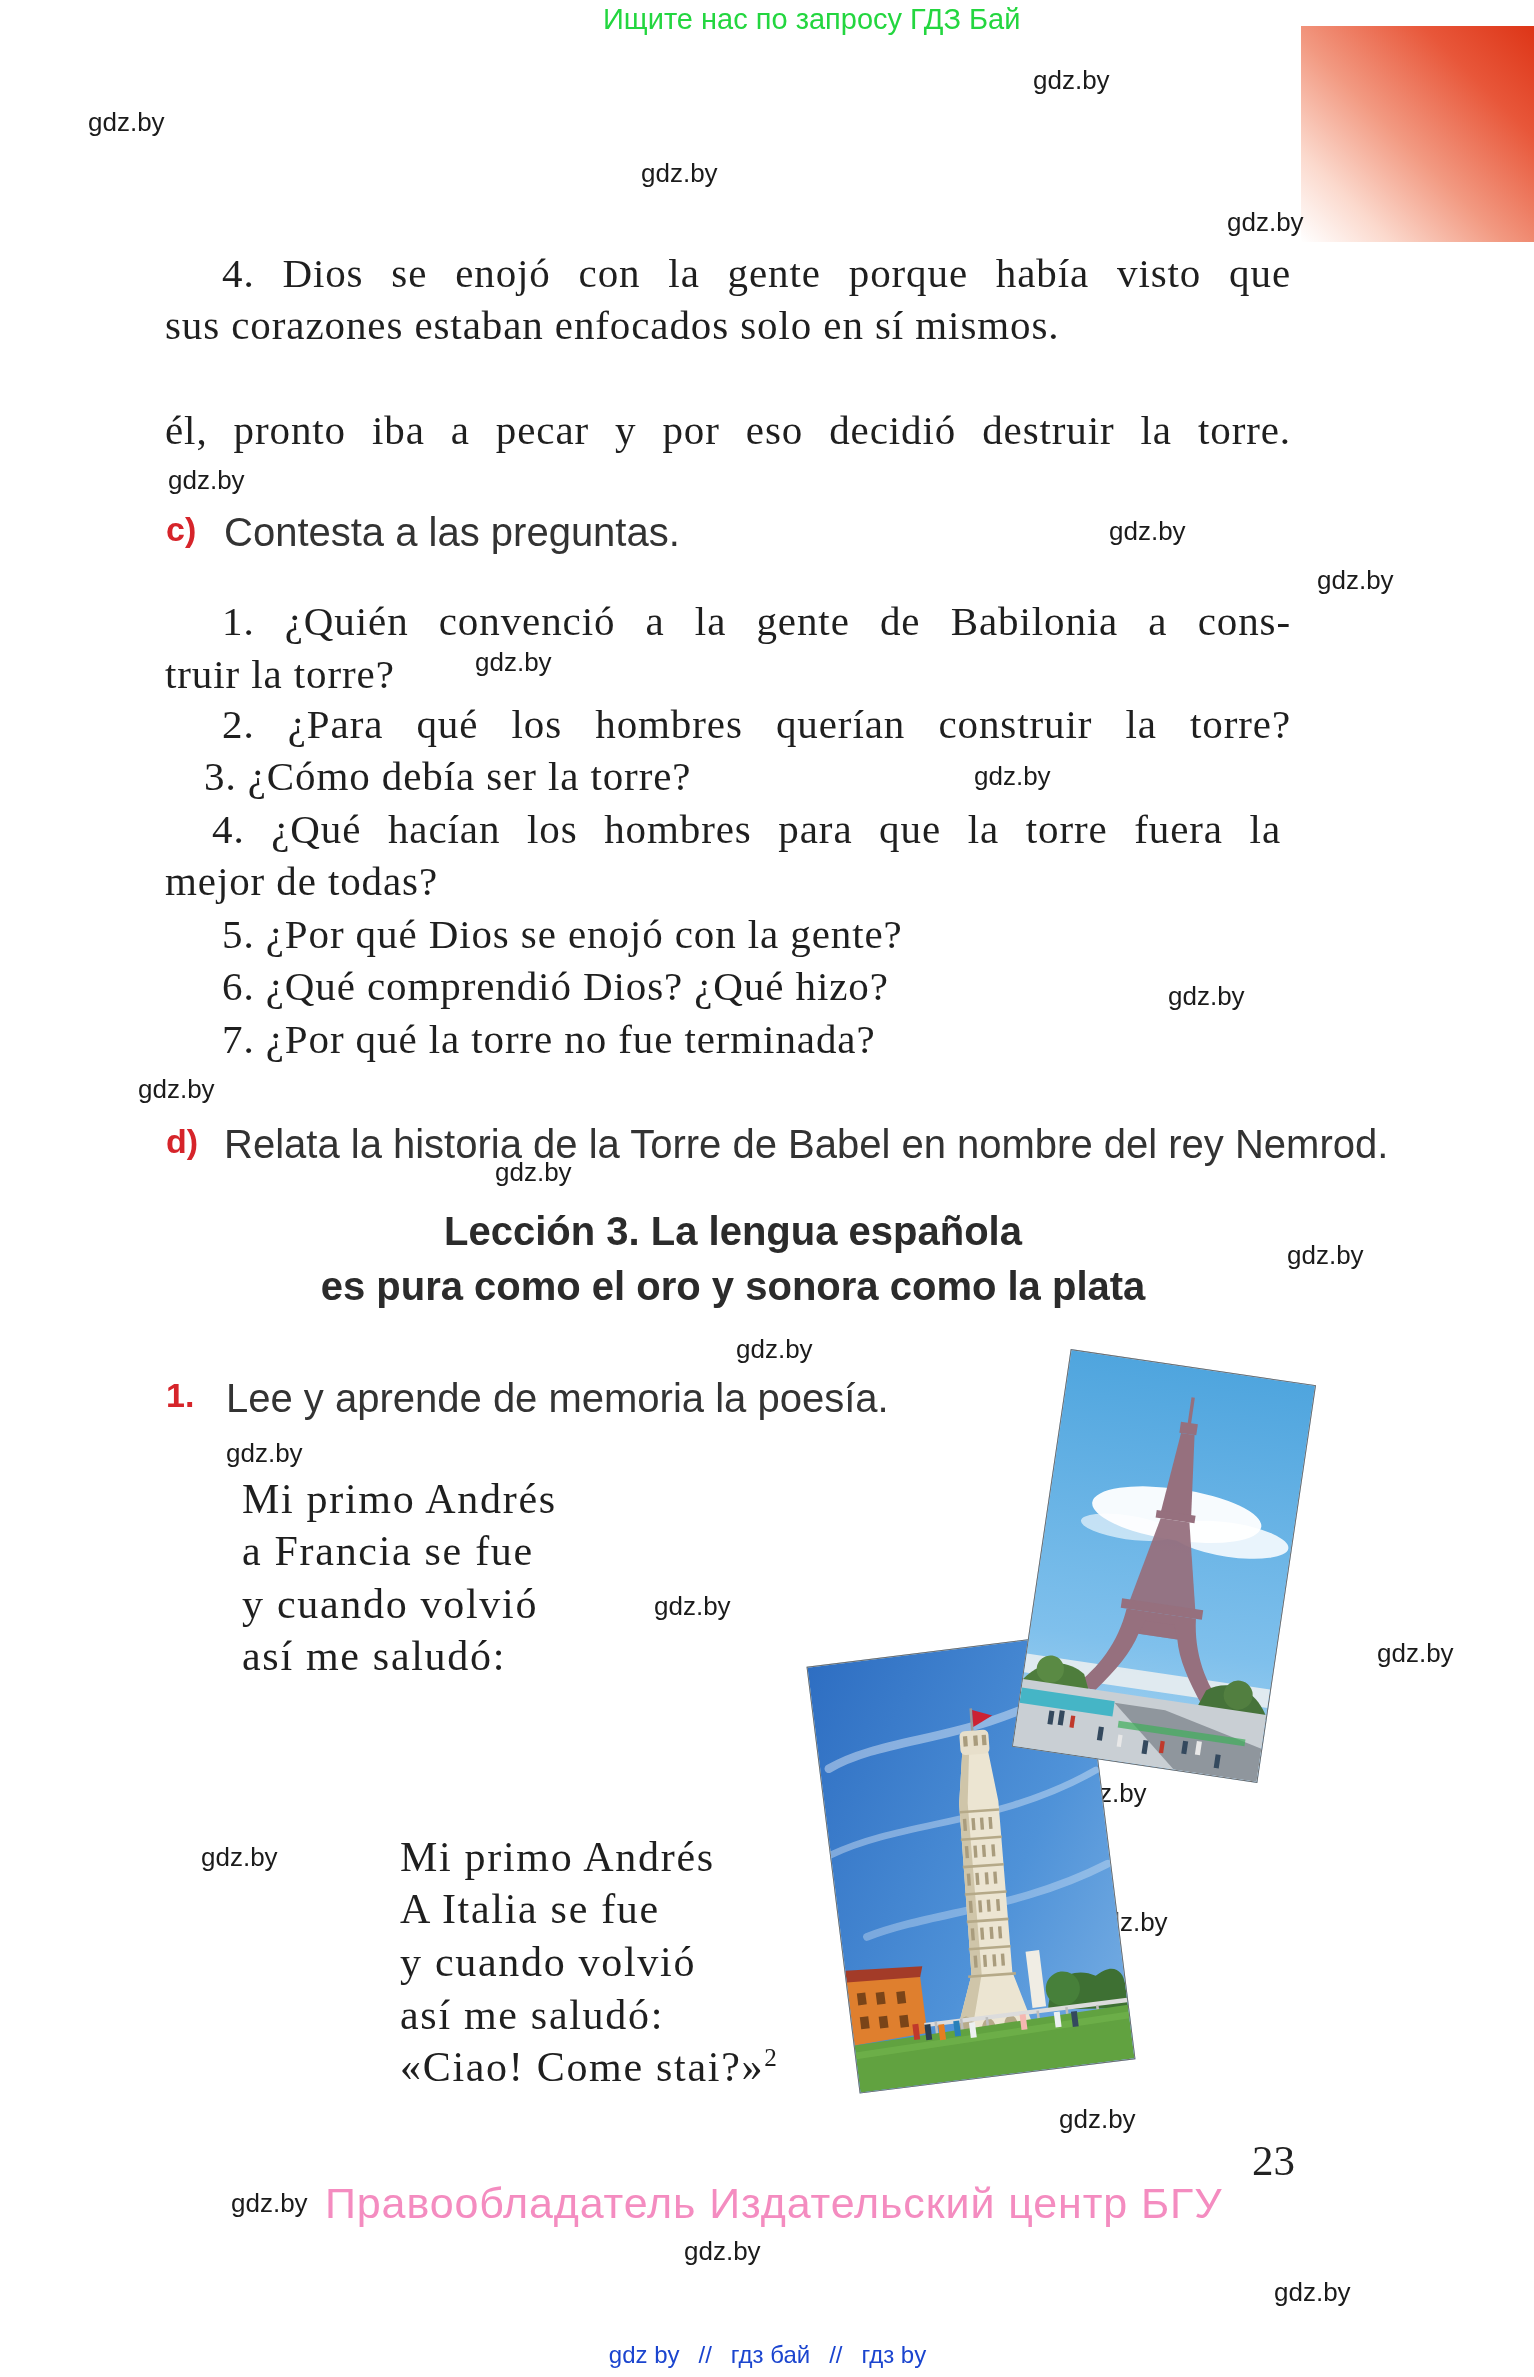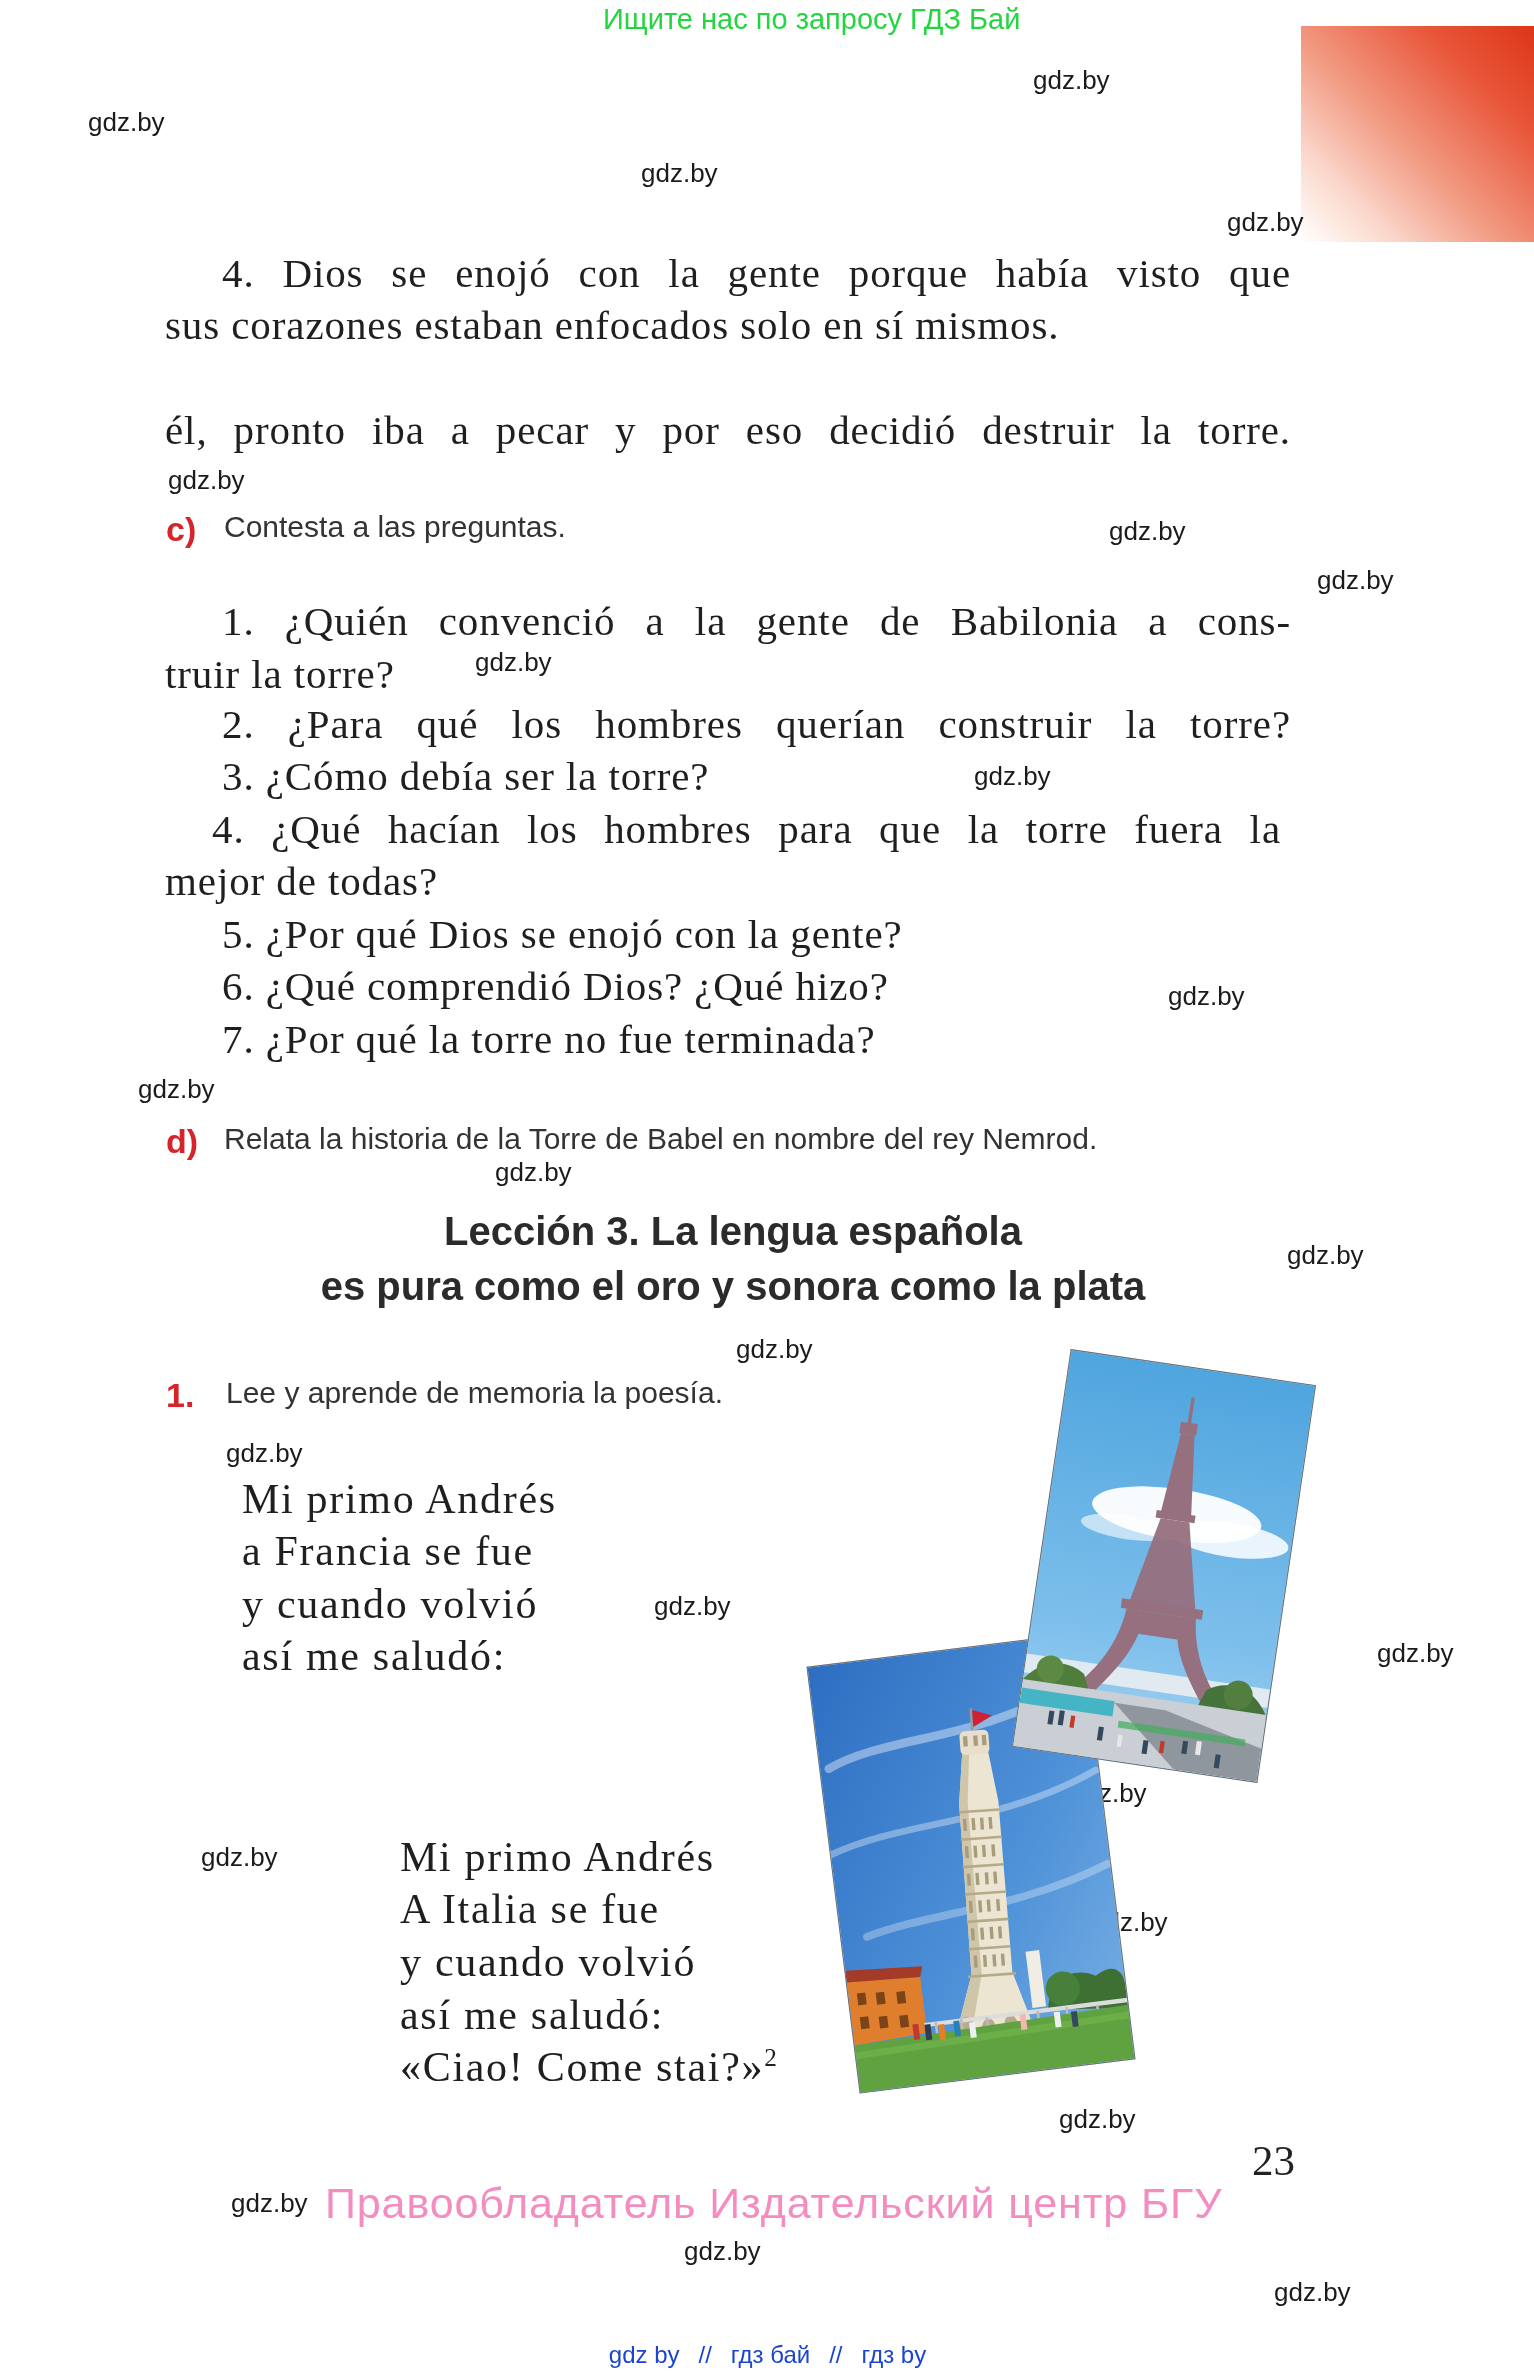--- a/index.html
+++ b/index.html
@@ -12,21 +12,21 @@
   .promo{position:absolute;left:603px;top:3.4px;font-size:29px;font-weight:500;white-space:nowrap;}
   
   .corner{position:absolute;left:1301px;top:26px;width:233px;height:216px;
           background:linear-gradient(225deg,#dd3517 0%,#e8573a 25%,#f29a82 55%,#fbd9cd 80%,#ffffff 100%);}
   
   .ser{position:absolute;font-family:"Liberation Serif","DejaVu Serif",serif;font-size:41px;
        letter-spacing:0.9px;color:#1f1f1f;white-space:nowrap;}
   .stretch{white-space:normal;text-align:justify;text-align-last:justify;width:1069px;}
   .stretch2{white-space:normal;text-align:justify;text-align-last:justify;width:1126px;}
   
-  .task{position:absolute;font-size:30px;color:#333333;white-space:nowrap;}
+  .task{position:absolute;font-size:40px;color:#333333;white-space:nowrap;}
   .lbl{position:absolute;font-size:34px;font-weight:bold;white-space:nowrap;}
   
   .head{position:absolute;left:165px;width:1136px;text-align:center;font-size:40px;font-weight:bold;
         color:#2b2b2b;white-space:nowrap;}
   
   .poem{position:absolute;font-family:"Liberation Serif","DejaVu Serif",serif;font-size:42px;
         letter-spacing:1.7px;color:#1f1f1f;white-space:nowrap;margin-left:20px;}
   .poem sup{font-size:60%;letter-spacing:0;}
   
   .photo{position:absolute;border:1.7px solid #6f6f6f;box-sizing:border-box;background:#9cc4e6;}
@@ -53,21 +53,21 @@
   <div class="ser stretch" style="left:222px;top:249px">4. Dios se enojó con la gente porque había visto que</div>
   <div class="ser" style="left:165px;top:301px">sus corazones estaban enfocados solo en sí mismos.</div>
   <div class="ser stretch2" style="left:165px;top:406px">él, pronto iba a pecar y por eso decidió destruir la torre.</div>
 
   <div class="lbl" style="left:166px;top:510px;color:#d6242a">c)</div>
   <div class="task" style="left:224px;top:510px">Contesta a las preguntas.</div>
 
   <div class="ser stretch" style="left:222px;top:597px">1. ¿Quién convenció a la gente de Babilonia a cons-</div>
   <div class="ser" style="left:165px;top:650px">truir la torre?</div>
   <div class="ser stretch" style="left:222px;top:700px">2. ¿Para qué los hombres querían construir la torre?</div>
-  <div class="ser" style="left:222px;top:752px">3. ¿Cómo debía ser la torre?</div>
+  <div class="ser" style="left:204px;top:752px">3. ¿Cómo debía ser la torre?</div>
   <div class="ser stretch" style="left:212px;top:805px">4. ¿Qué hacían los hombres para que la torre fuera la</div>
   <div class="ser" style="left:165px;top:857px">mejor de todas?</div>
   <div class="ser" style="left:222px;top:910px">5. ¿Por qué Dios se enojó con la gente?</div>
   <div class="ser" style="left:222px;top:962px">6. ¿Qué comprendió Dios? ¿Qué hizo?</div>
   <div class="ser" style="left:222px;top:1015px">7. ¿Por qué la torre no fue terminada?</div>
 
   <div class="lbl" style="left:166px;top:1122px;color:#d6242a">d)</div>
   <div class="task" style="left:224px;top:1122px">Relata la historia de la Torre de Babel en nombre del rey Nemrod.</div>
 
   <div class="head" style="top:1209px">Lección 3. La lengua española</div>

